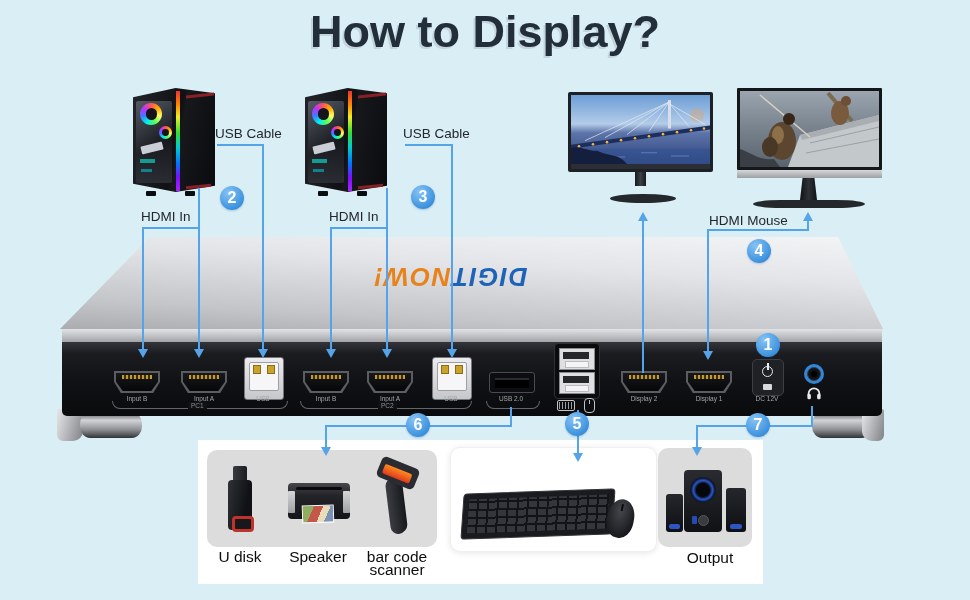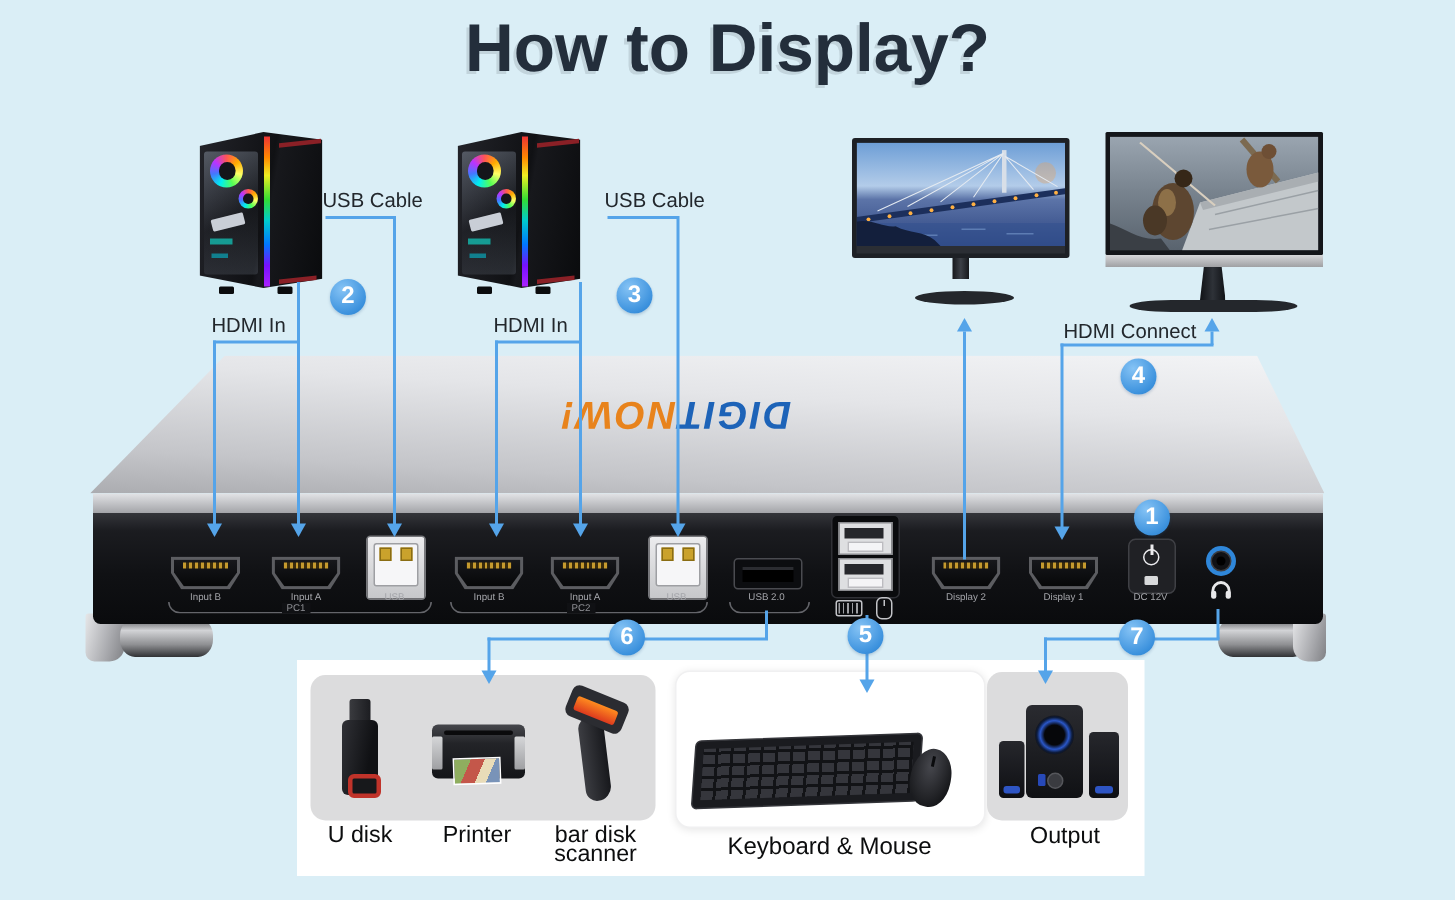--- a/index.html
+++ b/index.html
@@ -376,21 +376,21 @@
       <i></i>
     </div>
   <div class="moico">
       <i></i>
     </div>
 
   <div class="lbl" style="left:215px;top:126px">USB Cable</div>
   <div class="lbl" style="left:403px;top:126px">USB Cable</div>
   <div class="lbl" style="left:141px;top:209px">HDMI In</div>
   <div class="lbl" style="left:329px;top:209px">HDMI In</div>
-  <div class="lbl" style="left:709px;top:213px">HDMI Connect</div>
+  <div class="lbl" style="left:709px;top:213px">HDMI Mouse</div>
 
   <div class="vl" style="left:198px;top:188px;height:40px"></div>
   <div class="hl" style="left:142px;top:227px;width:58px"></div>
   <div class="vl" style="left:142px;top:227px;height:123px"></div>
   <div class="ah down" style="left:138px;top:349px"></div>
   <div class="vl" style="left:198px;top:227px;height:123px"></div>
   <div class="ah down" style="left:194px;top:349px"></div>
 
   <div class="hl" style="left:217px;top:144px;width:47px"></div>
   <div class="vl" style="left:262px;top:144px;height:206px"></div>
@@ -469,21 +469,20 @@
   <div class="sp-sub">
     <div class="sp-drv"></div>
     <div class="sp-scr"></div>
     <div class="sp-knob"></div>
   </div>
   <div class="sp-sat" style="left:726px;top:488px;width:20px;height:44px">
     <div class="sp-acc"></div>
     </div>
 
   <div class="blbl" style="left:205px;top:550px;width:70px">U disk</div>
-  <div class="blbl" style="left:283px;top:550px;width:70px">Printer</div>
+  <div class="blbl" style="left:283px;top:550px;width:70px">Speaker</div>
   <div class="blbl" style="left:355px;top:550px;width:84px">
-    <span>bar disk</span><br>
+    <span>bar code</span><br>
     <span>scanner</span>
   </div>
-  <div class="blbl" style="left:453px;top:558px;width:200px;font-size:16px">Keyboard &amp; Mouse</div>
   <div class="blbl" style="left:675px;top:551px;width:70px">Output</div>
 
 </div>
 
 </body></html>

